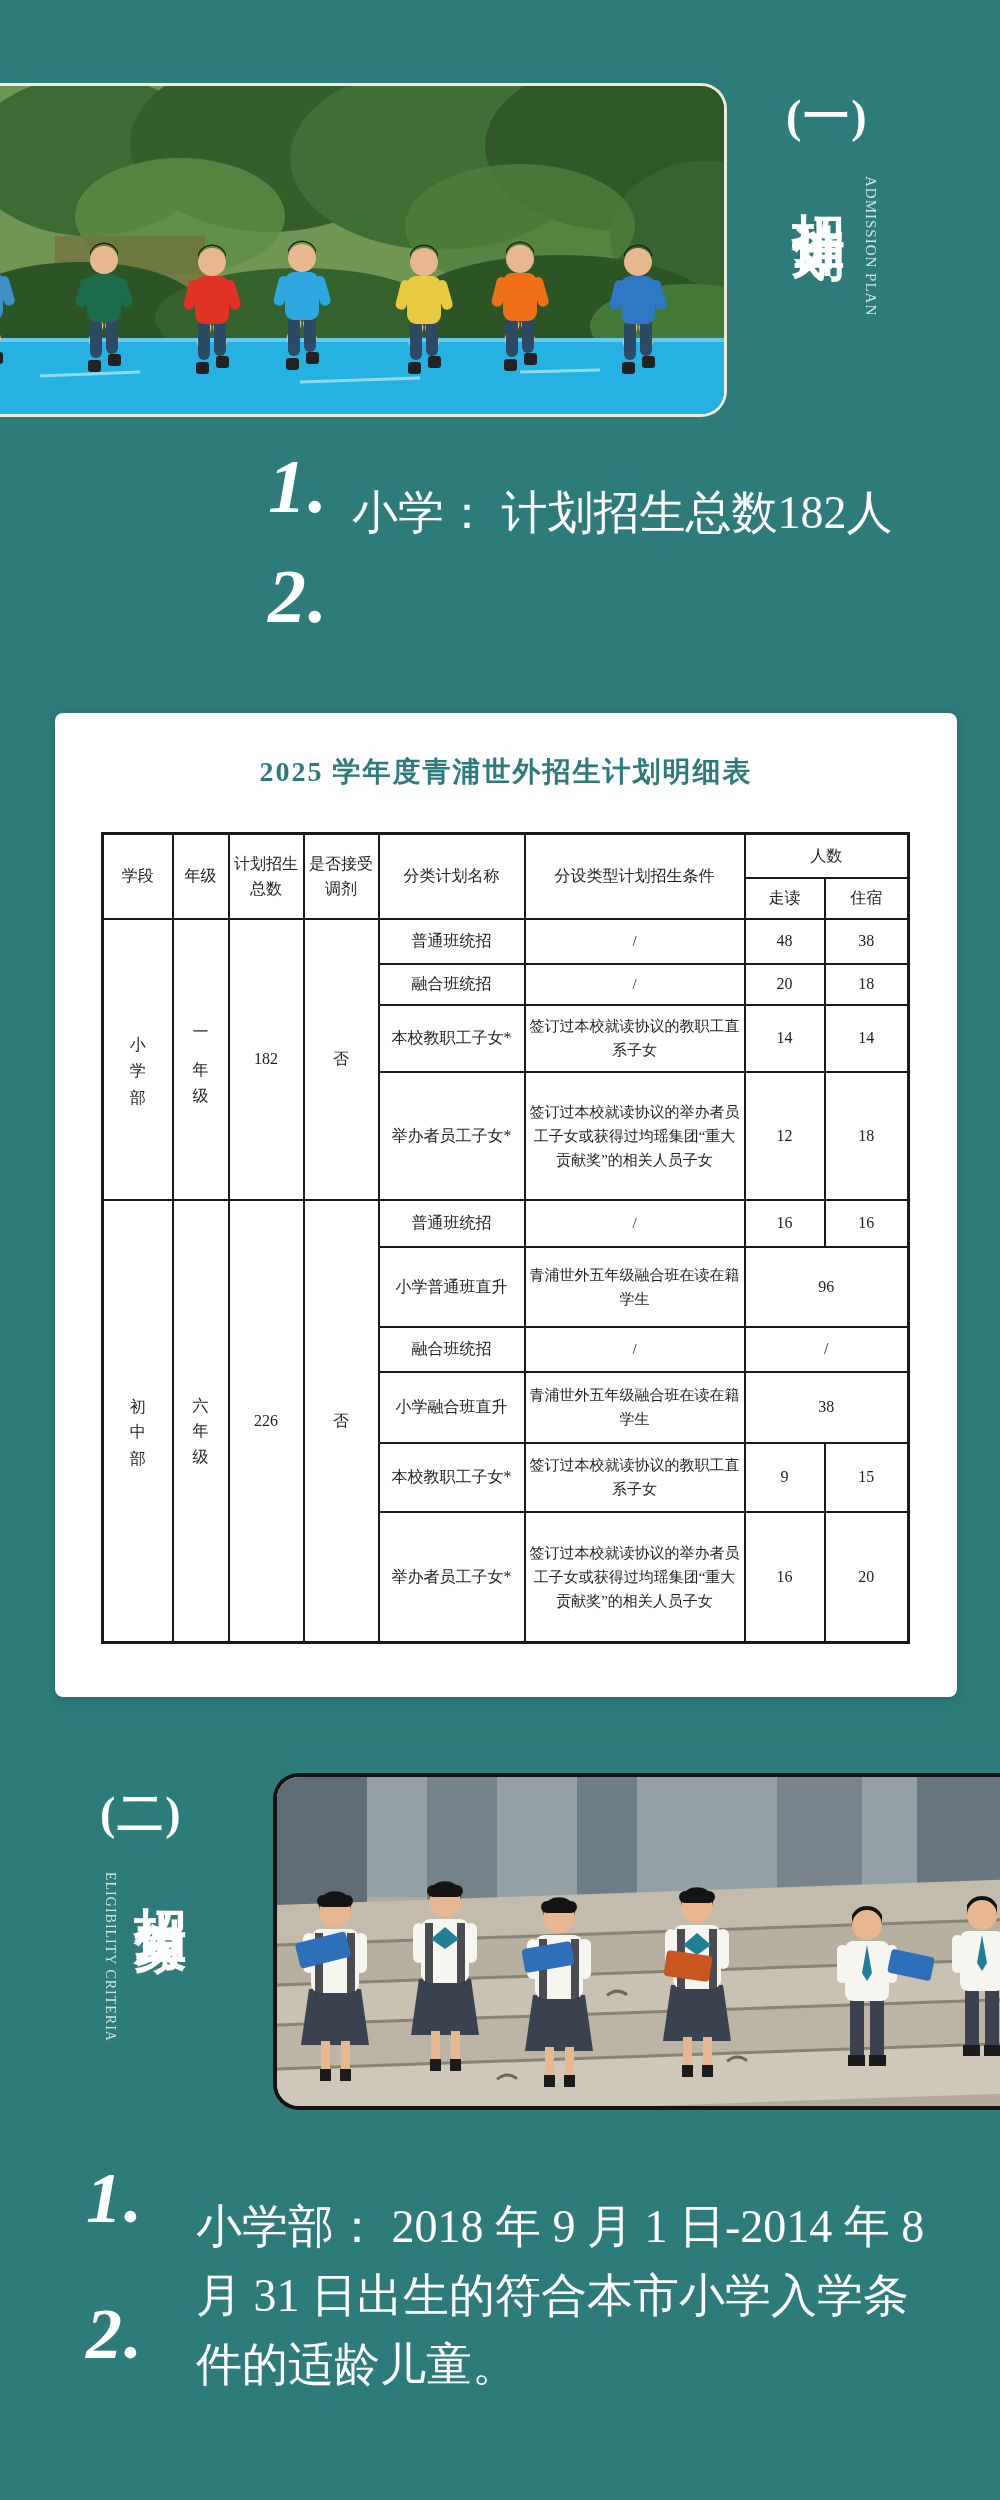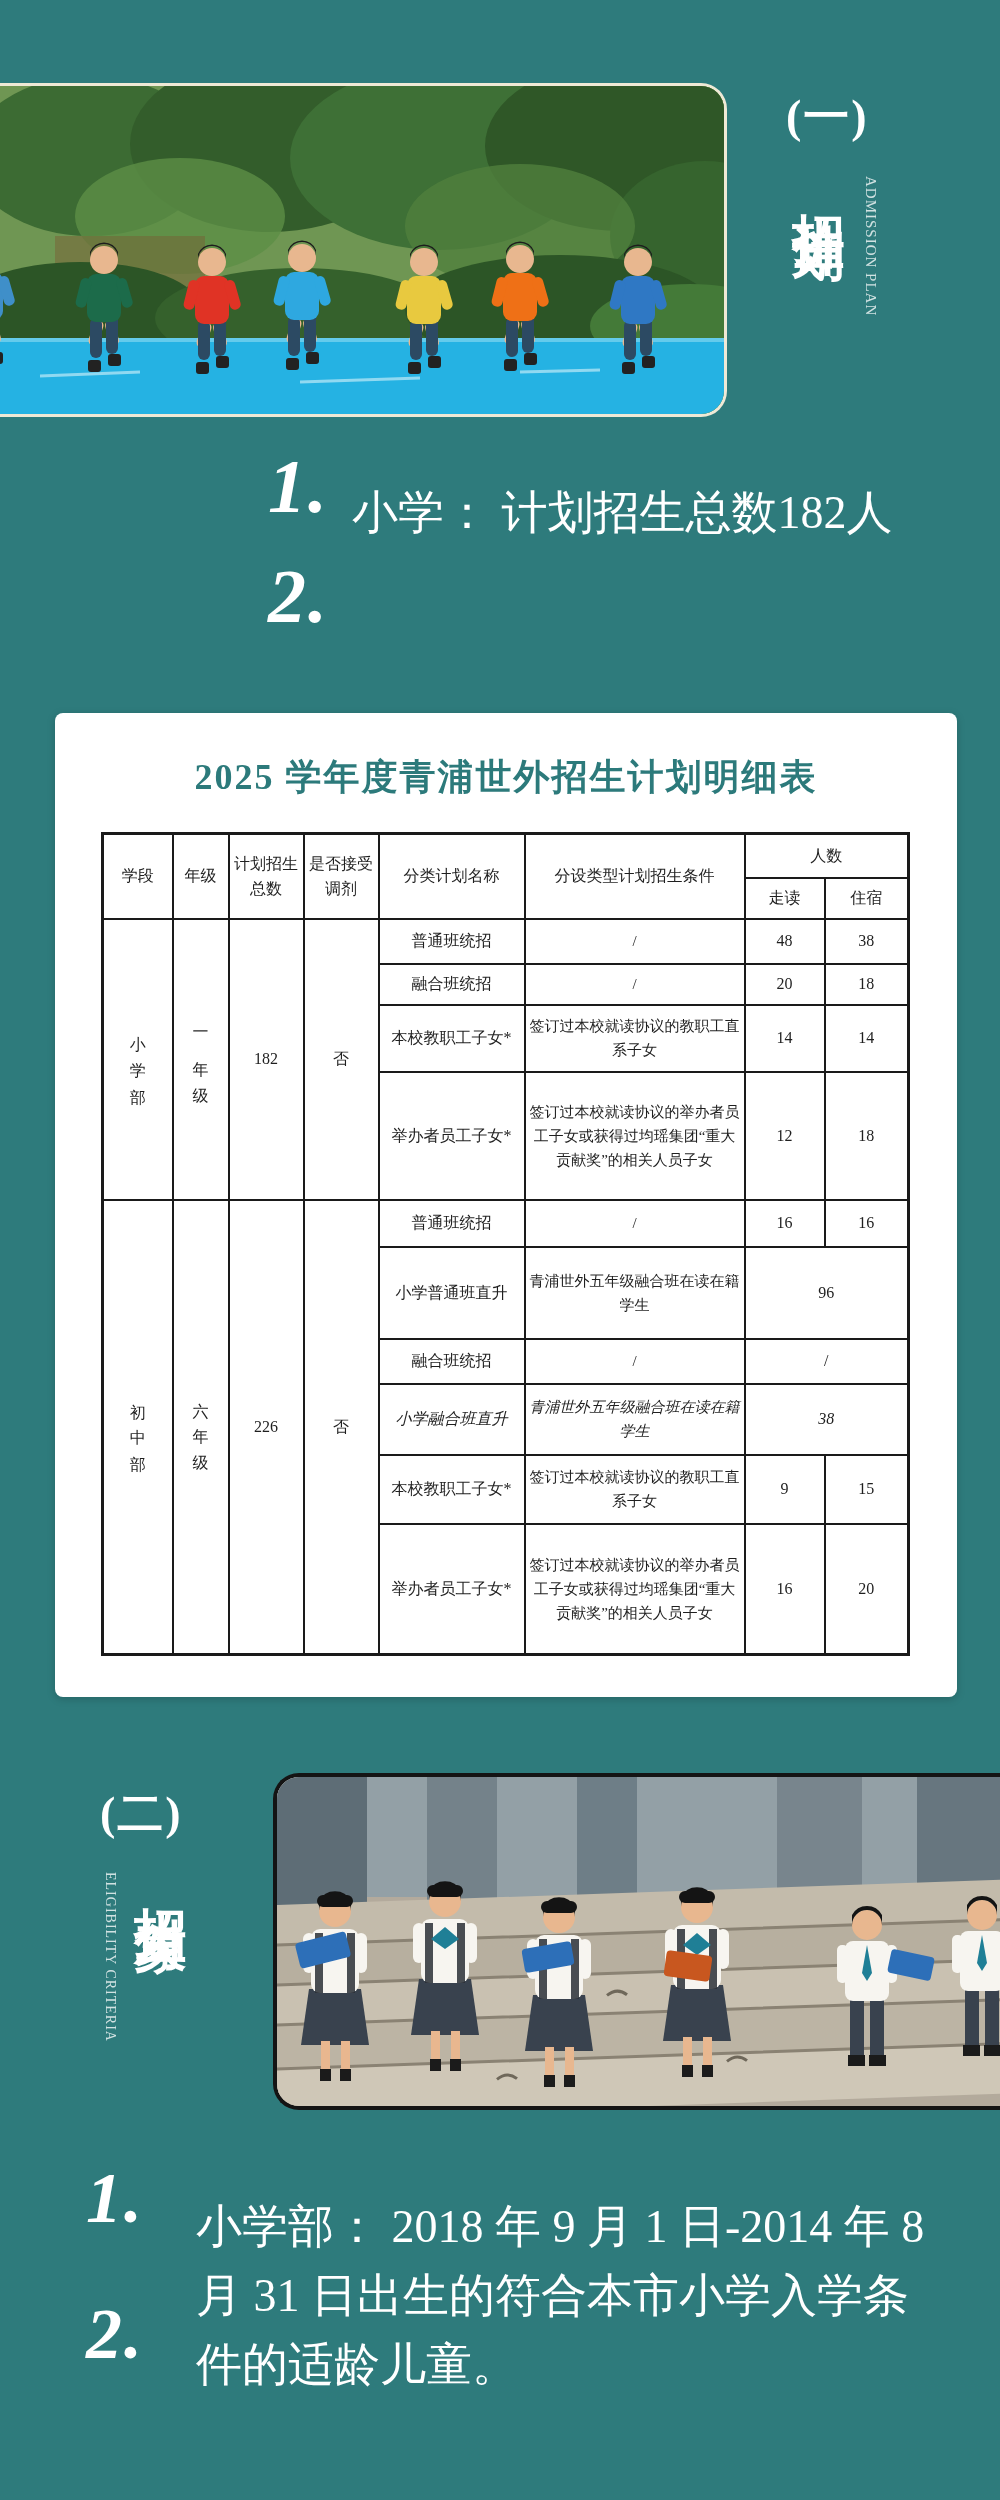--- a/index.html
+++ b/index.html
@@ -47,42 +47,42 @@
   #n1b{left:268px; top:558px;} #t1b{left:352px; top:588px;}
   #n2a{left:86px;  top:2162px; font-size:72px;} #t2a{left:196px; top:2192px; width:740px;}
   #n2b{left:86px;  top:2298px; font-size:72px;} #t2b{left:196px; top:2328px; width:760px;}
   
   .card{
     position:absolute; left:55px; top:713px; width:902px; height:984px;
     background:#ffffff; border-radius:8px; box-shadow:0 2px 8px rgba(0,0,0,0.18);
   }
   .card-title{
     position:absolute; left:0; top:40px; width:100%;
-    text-align:center; color:#2c7a7b; font-size:36px; font-weight:700;
+    text-align:center; color:#2c7a7b; font-size:28px; font-weight:700;
     letter-spacing:2px;
   }
   table.plan{
     position:absolute; left:46px; top:119px; width:806px;
     border-collapse:collapse; table-layout:fixed;
     color:#1f1f1f; font-size:16px;
   }
   table.plan th, table.plan td{
     border:2px solid #1a1a1a; text-align:center; vertical-align:middle;
     padding:2px 4px; font-weight:400; line-height:1.6;
   }
   table.plan{border:3px solid #1a1a1a;}
   td.cond{font-size:15px; line-height:2.1; padding:4px 10px;}
   td.vert span{
     writing-mode:vertical-rl; text-orientation:upright;
     letter-spacing:26px; display:inline-block; line-height:1;
     padding-top:13px;
   }
   tr.h44{height:44px;} tr.h41{height:41px;} tr.h45{height:45px;}
   tr.h67{height:67px;} tr.h128{height:128px;} tr.h47{height:47px;}
-  tr.h72{height:92px;} tr.h71{height:71px;font-style:italic;} tr.h69{height:69px;}
+  tr.h72{height:80px;} tr.h71{height:71px;} tr.h69{height:69px;}
   tr.h131{height:131px;}
 </style>
 </head>
 <body>
 
 <div class="poster">
 
   <div class="photo-top">
     <svg width="724" height="328" viewBox="0 0 724 328">
       <defs>

